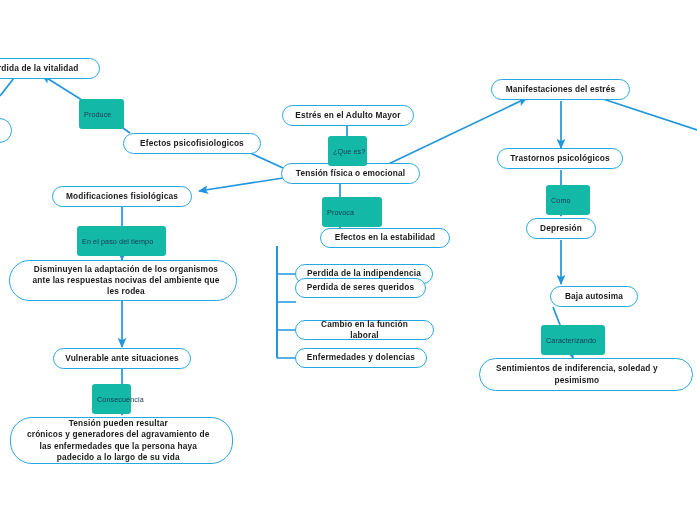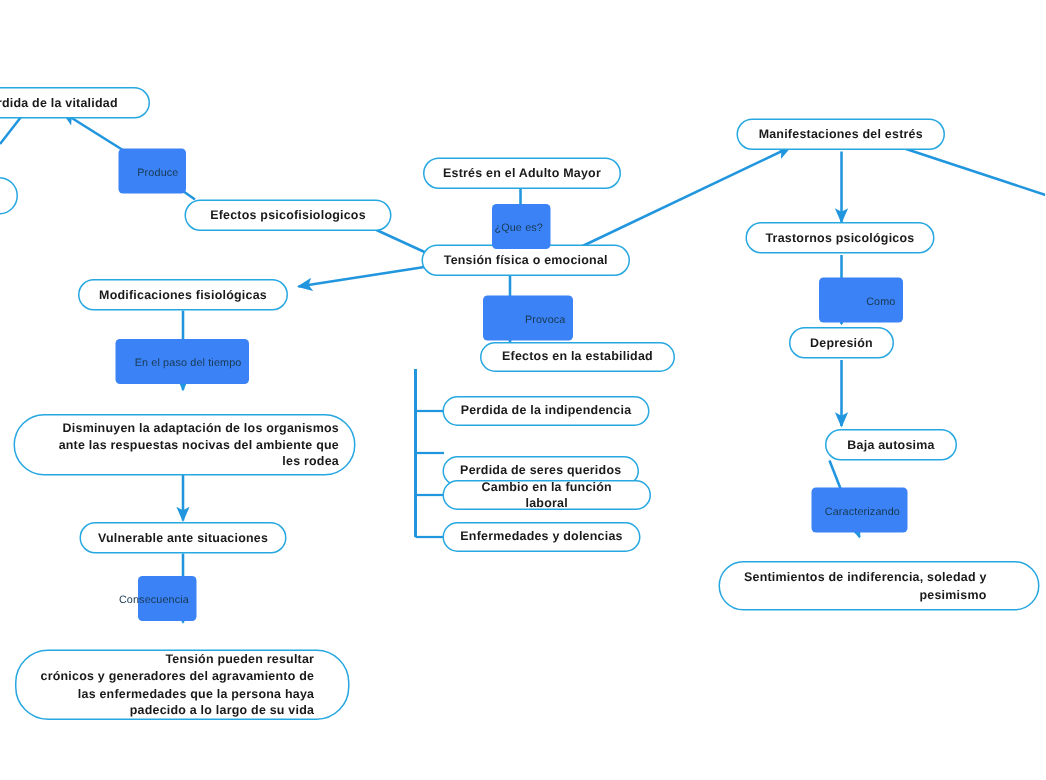--- a/index.html
+++ b/index.html
@@ -38,40 +38,39 @@
     display: flex;
     align-items: center;
     justify-content: center;
     text-align: center;
     line-height: 1.35;
     padding: 3px 10px;
     z-index: 3;
   }
   .node.left-align {
     justify-content: flex-start;
-    text-align: right;
+    text-align: center;
     padding-left: 16px;
     border-radius: 22px;
-    margin-top: 16px;
   }
   .node.blank {
     color: transparent;
   }
   .label {
     position: absolute;
     box-sizing: border-box;
-    background: #3b82f6;
+    background: #14b8a6;
     color: #18384f;
     font-size: 7.2px;
     font-weight: normal;
     letter-spacing: 0.1px;
     border-radius: 3px;
     display: flex;
     align-items: center;
-    justify-content: flex-end;
+    justify-content: flex-start;
     text-align: center;
     padding: 15px 5px;
     z-index: 5;
     white-space: nowrap;
   }
 </style>
 </head>
 <body>
 
 <div id="canvas">
@@ -160,21 +159,21 @@
   </div>
 
   <div class="node" style="left:276px; top:228px; width:130px; height:20px;margin-left:44px;">
     <span>Efectos en la estabilidad</span>
   </div>
 
   <div class="node" style="left:295px; top:264px; width:138px; height:20px;">
     <span>Perdida de la indipendencia</span>
   </div>
 
-  <div class="node" style="left:295px; top:304px; width:131px; height:20px;">
+  <div class="node" style="left:295px; top:278px; width:131px; height:20px;">
     <span>Perdida de seres queridos</span>
   </div>
 
   <div class="node" style="left:295px; top:320px; width:139px; height:20px;">
     <span>Cambio en la función laboral</span>
   </div>
 
   <div class="node" style="left:295px; top:348px; width:132px; height:20px;">
     <span>Enfermedades y dolencias</span>
   </div>
@@ -213,21 +212,21 @@
   </div>
 
   <div class="label" style="left:77px; top:226px; width:89px; height:14px;">
     <span>En el paso del tiempo</span>
   </div>
 
   <div class="label" style="left:92px; top:384px; width:39px; height:14px;">
     <span>Consecuencia</span>
   </div>
 
-  <div class="label" style="left:546px; top:185px; width:56px; height:14px;">
+  <div class="label" style="left:546px; top:185px; width:44px; height:14px;">
     <span>Como</span>
   </div>
 
   <div class="label" style="left:541px; top:325px; width:64px; height:14px;">
     <span>Caracterizando</span>
   </div>
 
 </div>
 
 </body></html>

